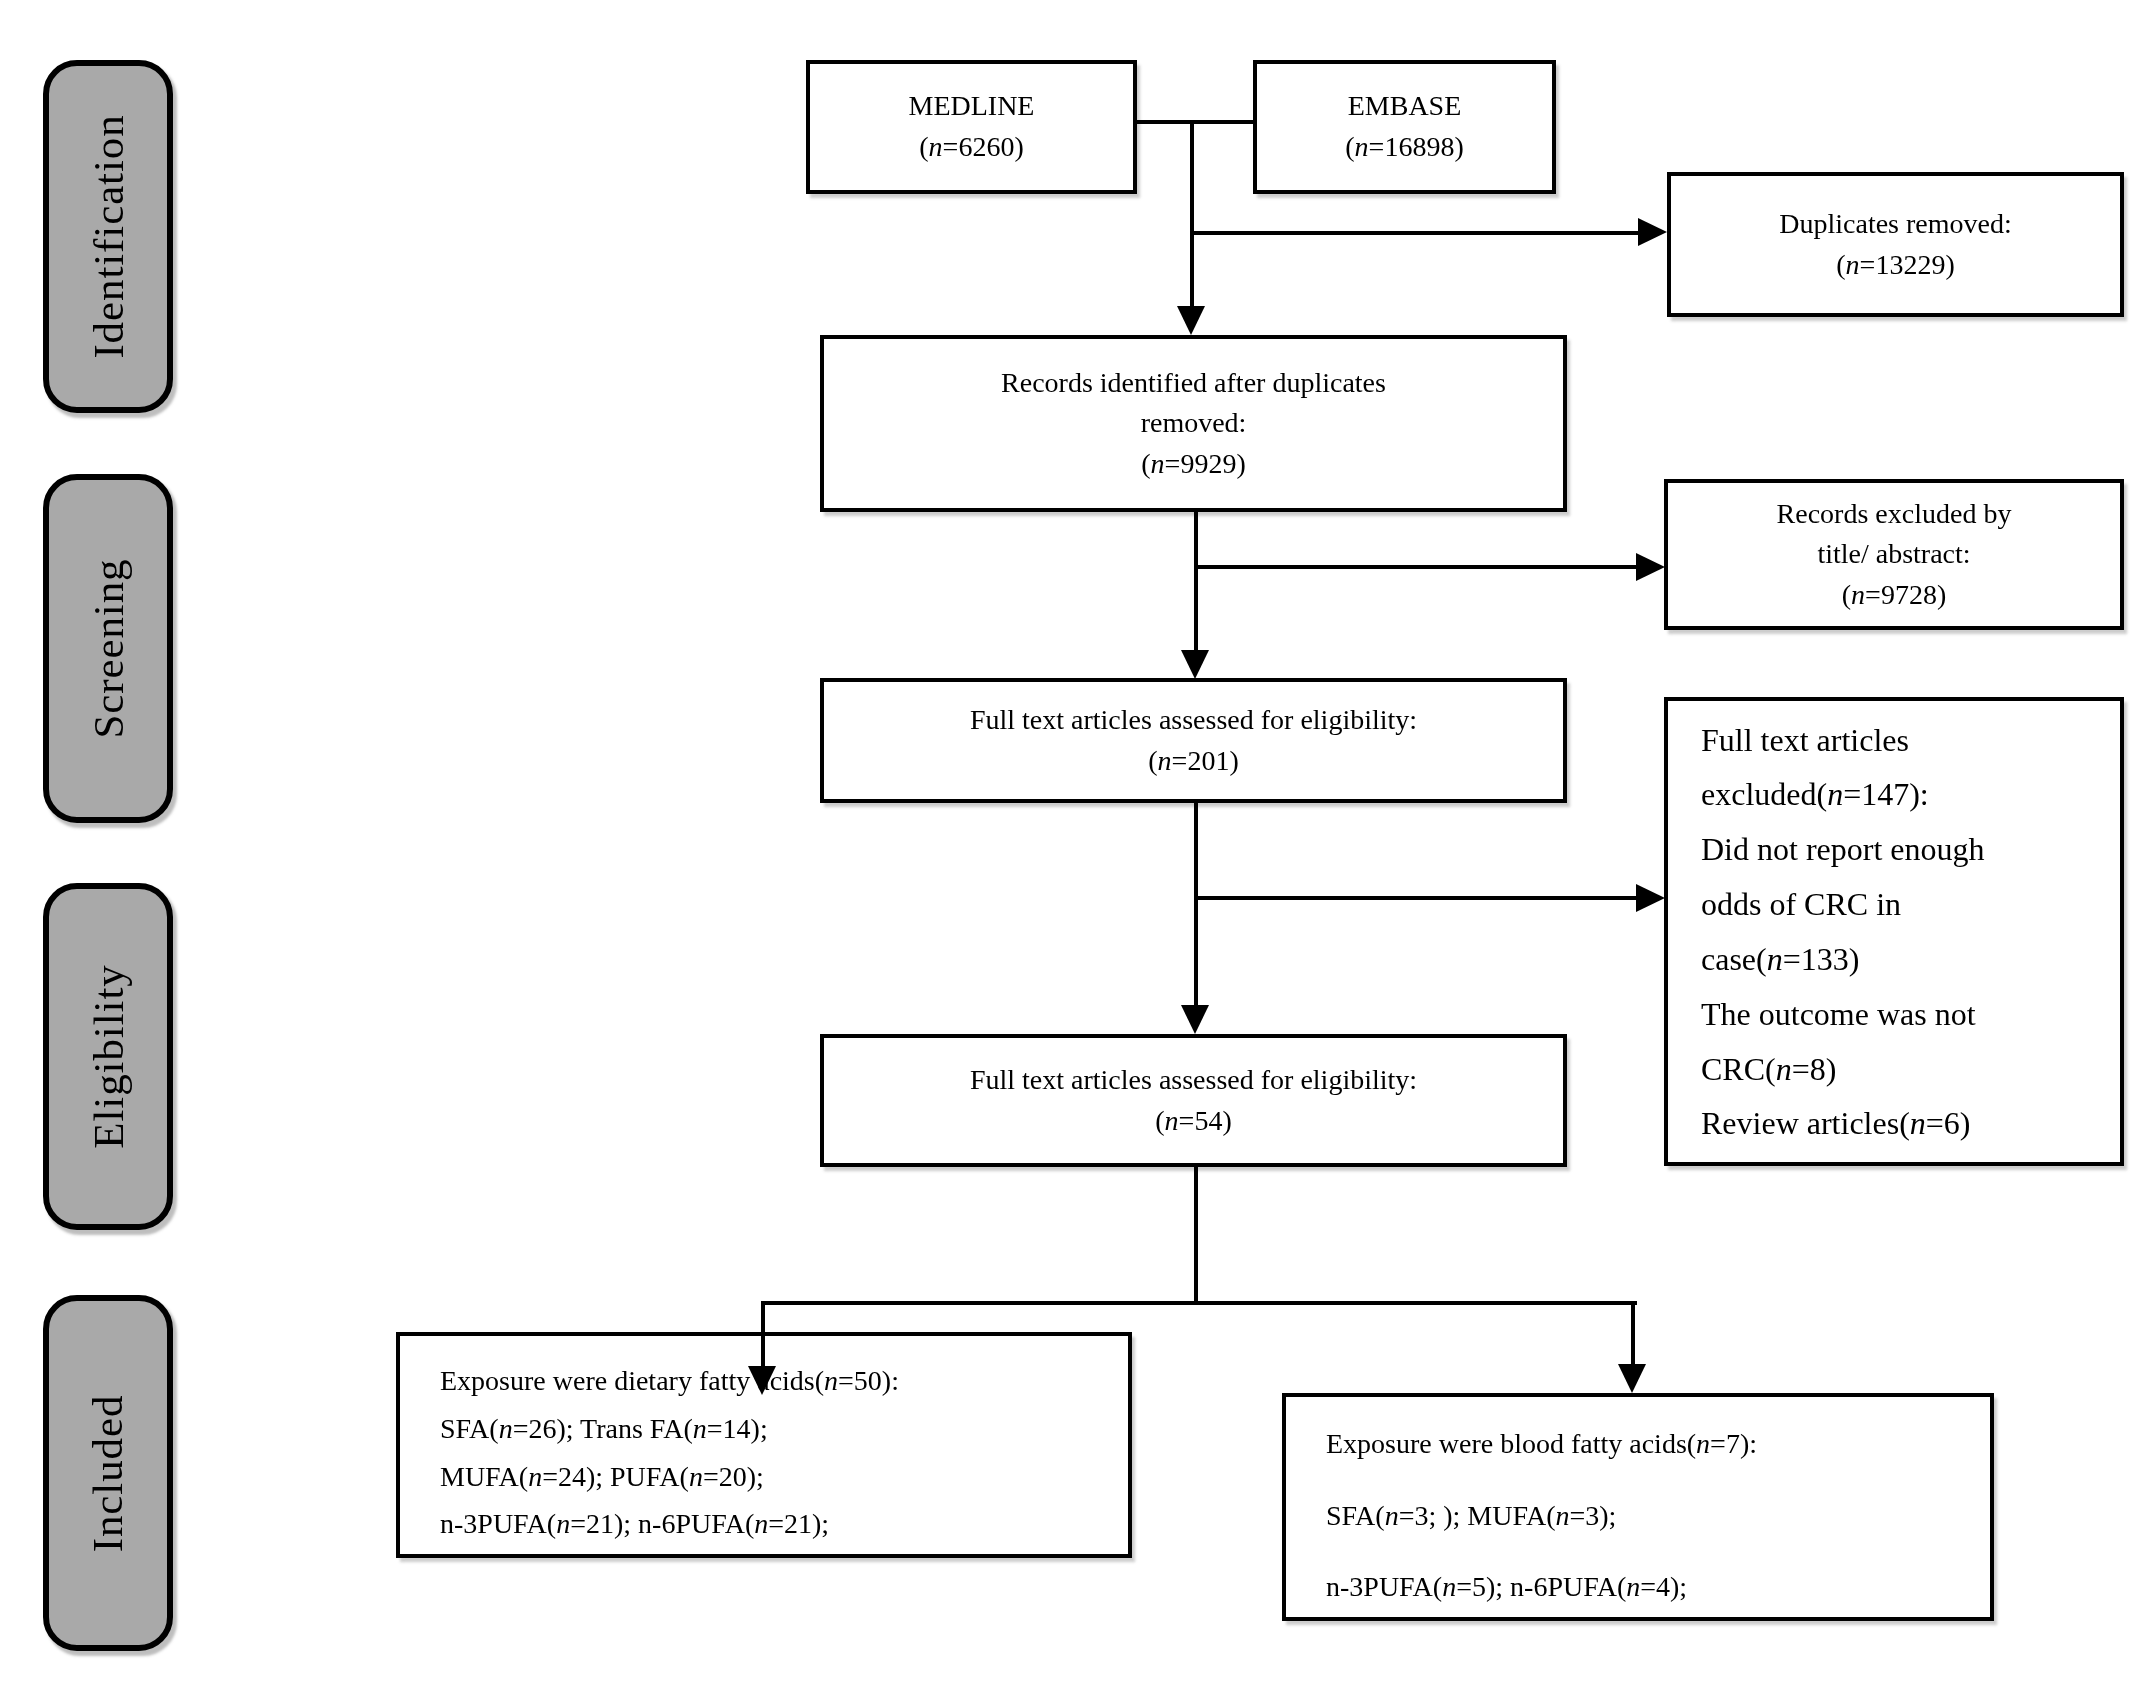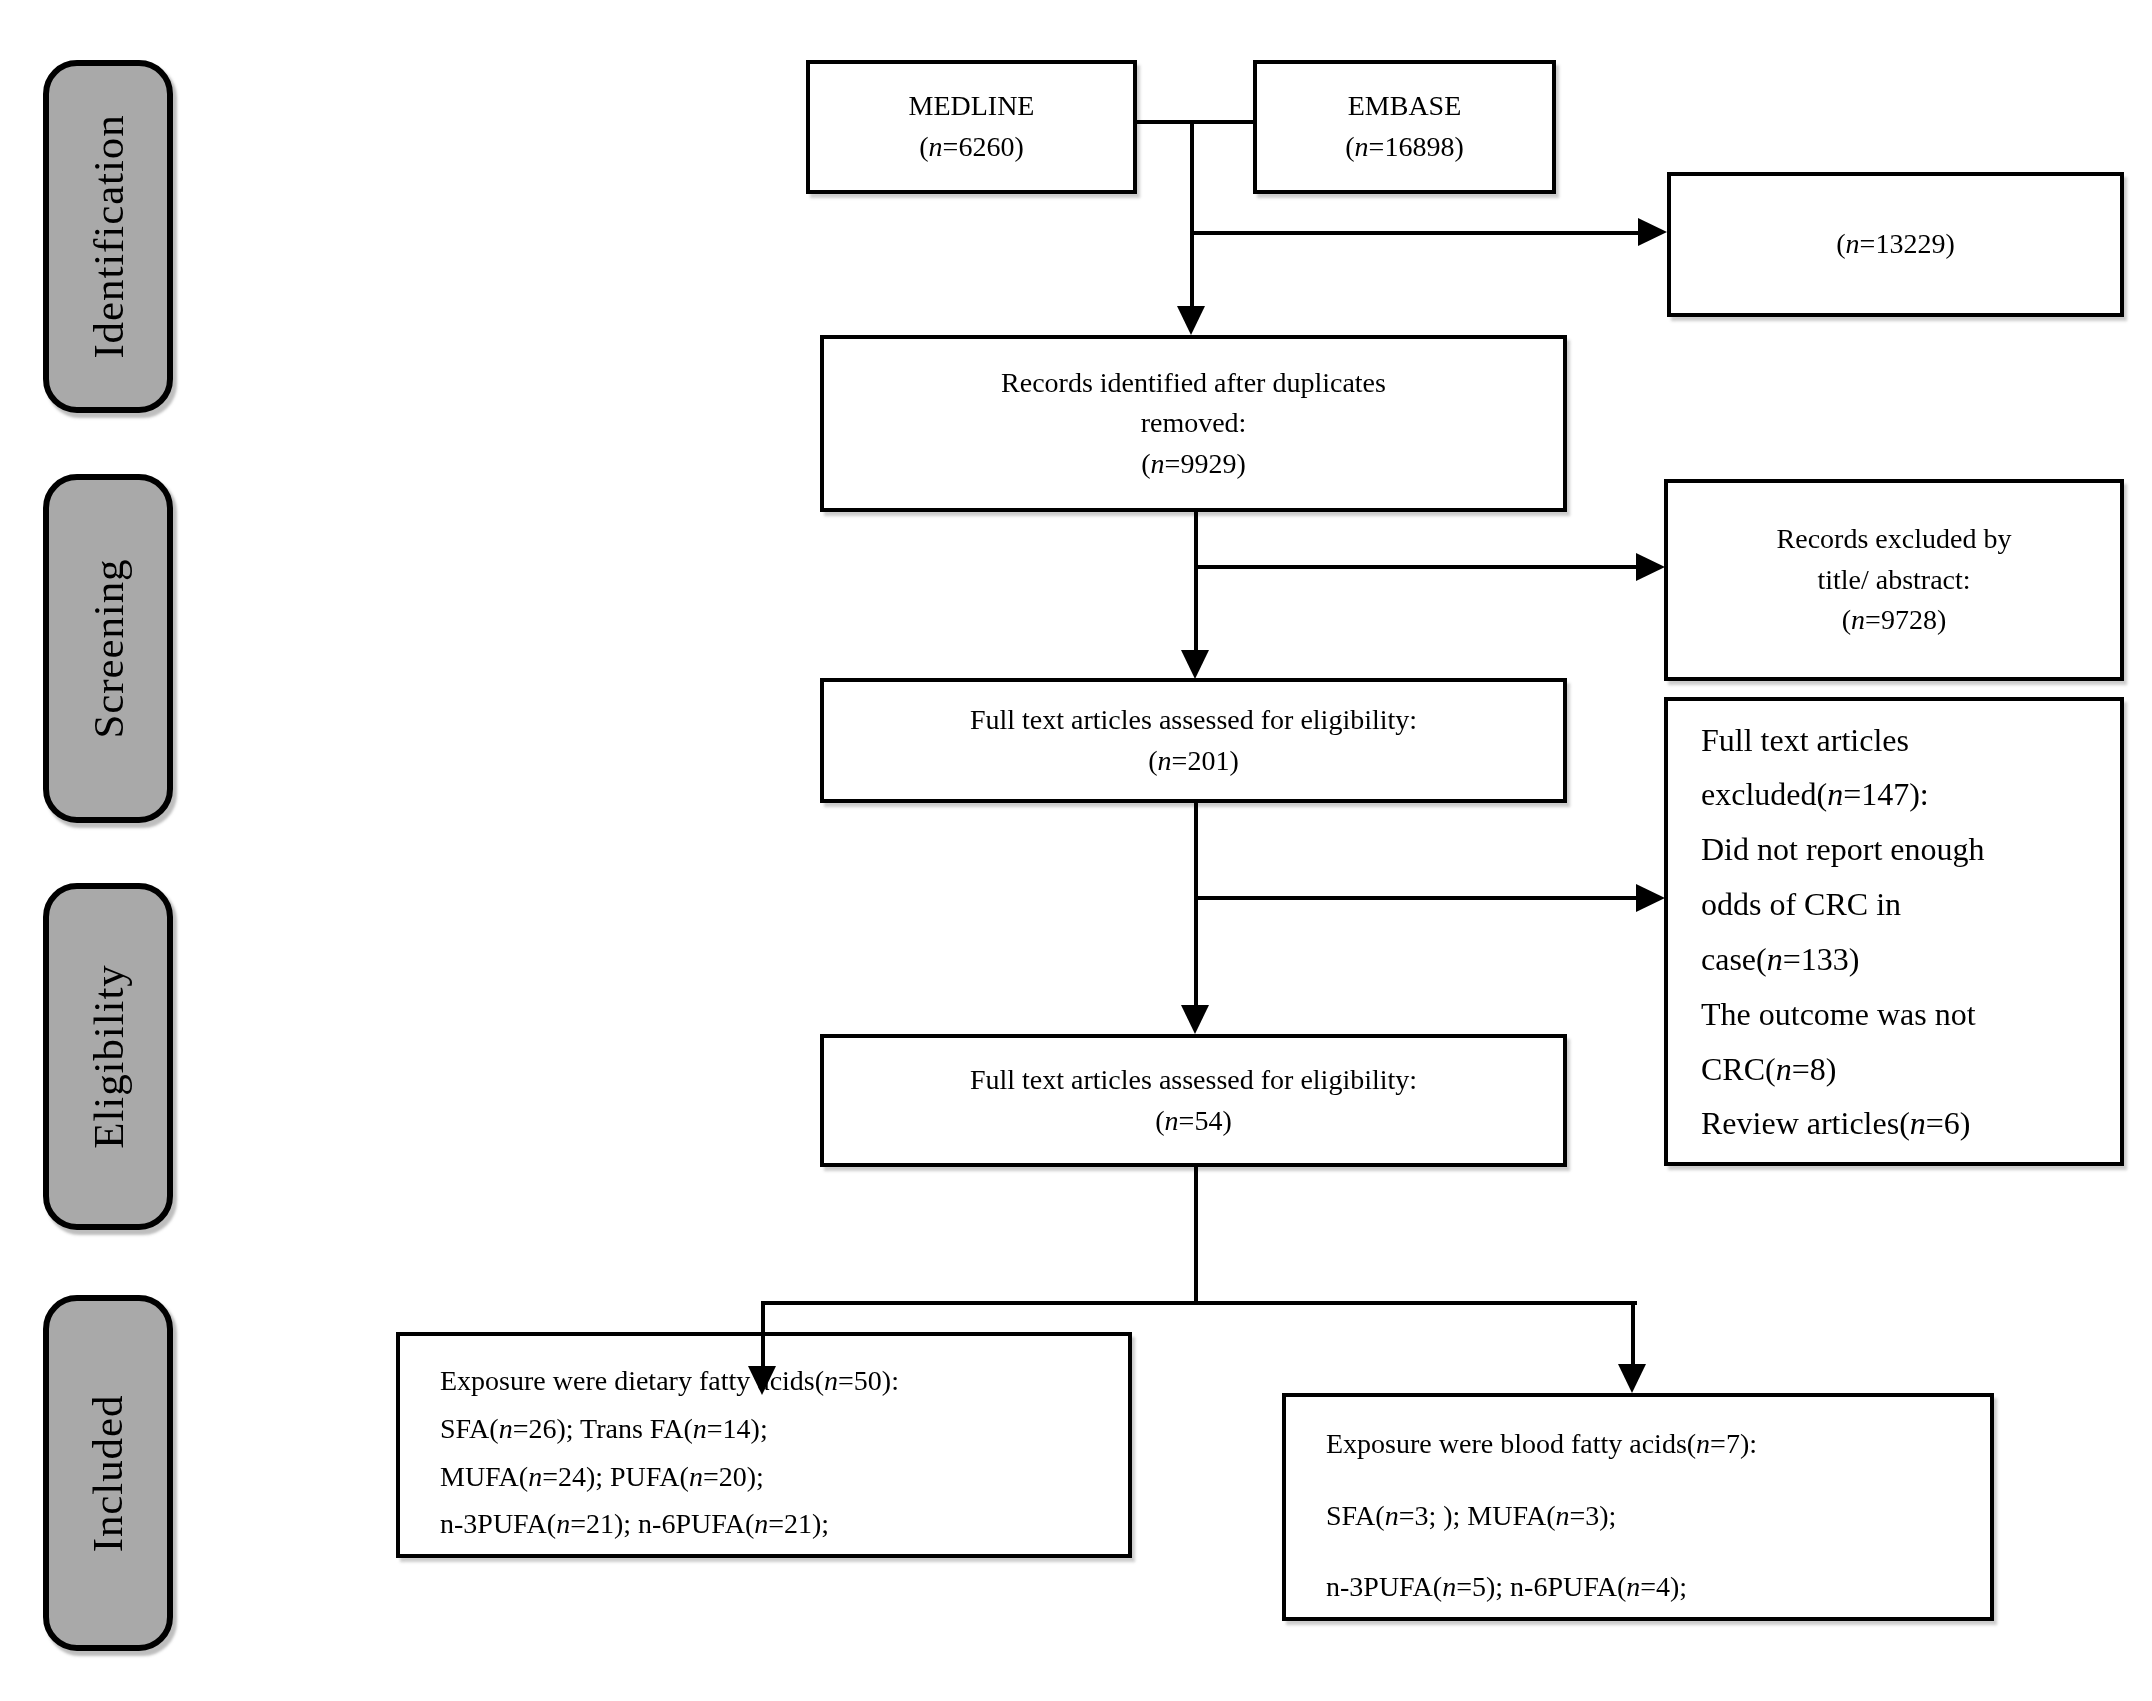--- a/index.html
+++ b/index.html
@@ -84,30 +84,31 @@
       <div>MEDLINE</div>
       <div>(<i>n</i>=6260)</div>
     </div>
 
   <div class="box" style="left:1253px;top:60px;width:303px;height:134px;">
       <div>EMBASE</div>
       <div>(<i>n</i>=16898)</div>
     </div>
 
   <div class="box" style="left:1667px;top:172px;width:457px;height:145px;">
+      <div>Duplicates removed:</div>
       <div>(<i>n</i>=13229)</div>
     </div>
 
   <div class="box" style="left:820px;top:335px;width:747px;height:177px;">
       <div>Records identified after duplicates</div>
       <div>removed:</div>
       <div>(<i>n</i>=9929)</div>
     </div>
 
-  <div class="box" style="left:1664px;top:479px;width:460px;height:202px;">
+  <div class="box" style="left:1664px;top:479px;width:460px;height:151px;">
       <div>Records excluded by</div>
       <div>title/ abstract:</div>
       <div>(<i>n</i>=9728)</div>
     </div>
 
   <div class="box" style="left:820px;top:678px;width:747px;height:125px;">
       <div>Full text articles assessed for eligibility:</div>
       <div>(<i>n</i>=201)</div>
     </div>
 

